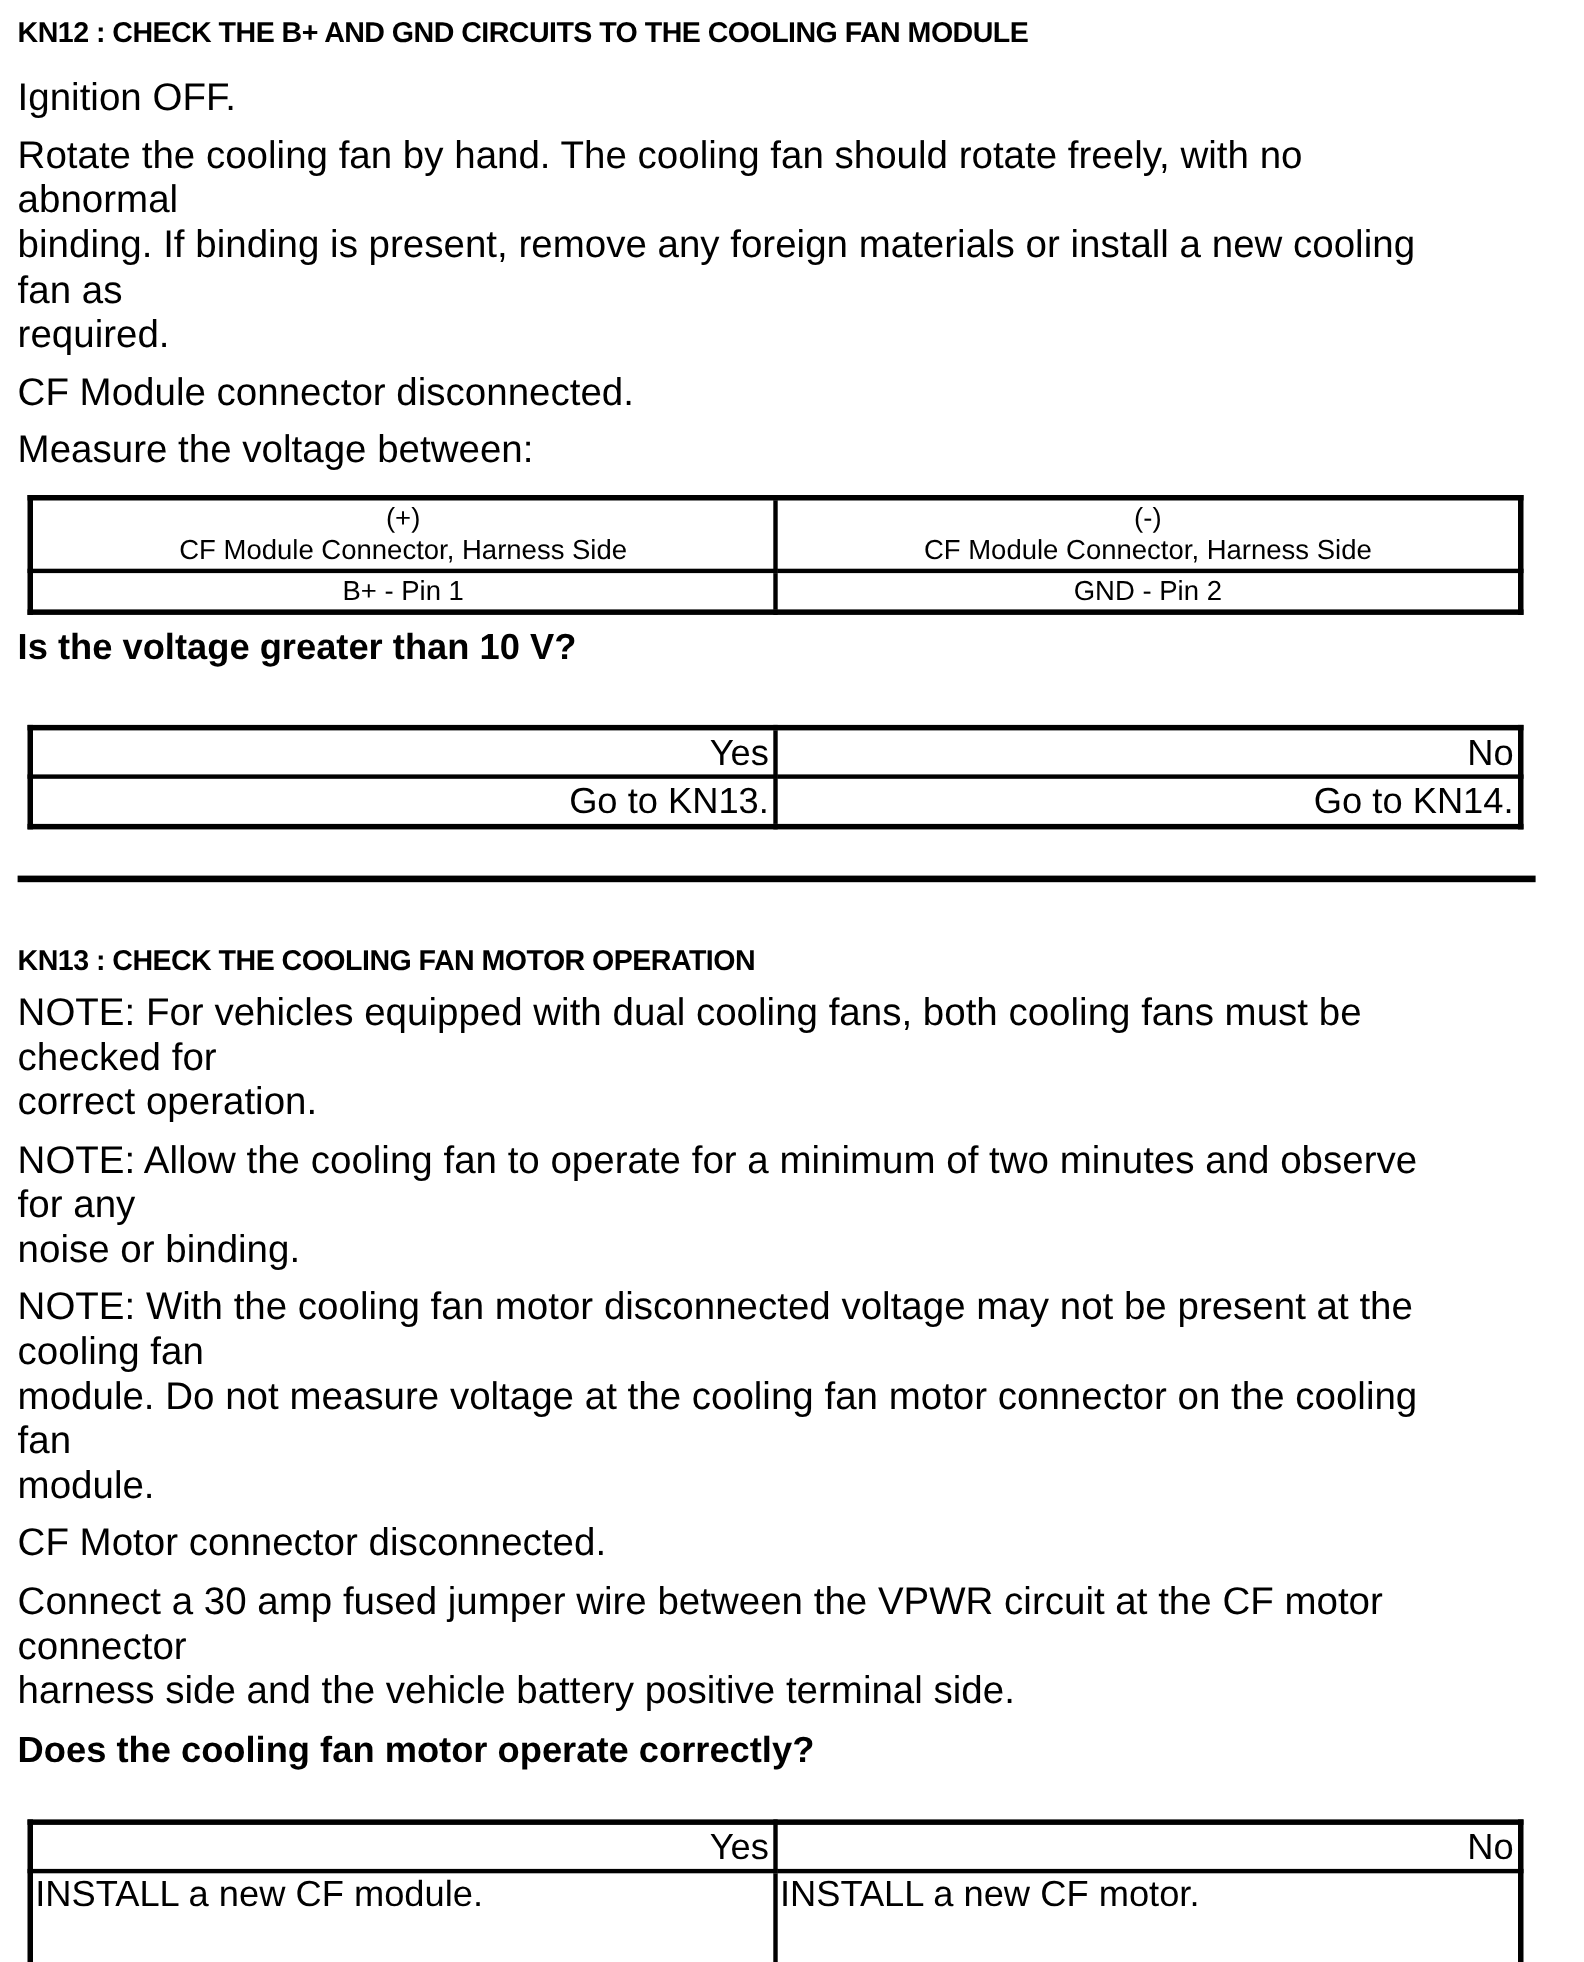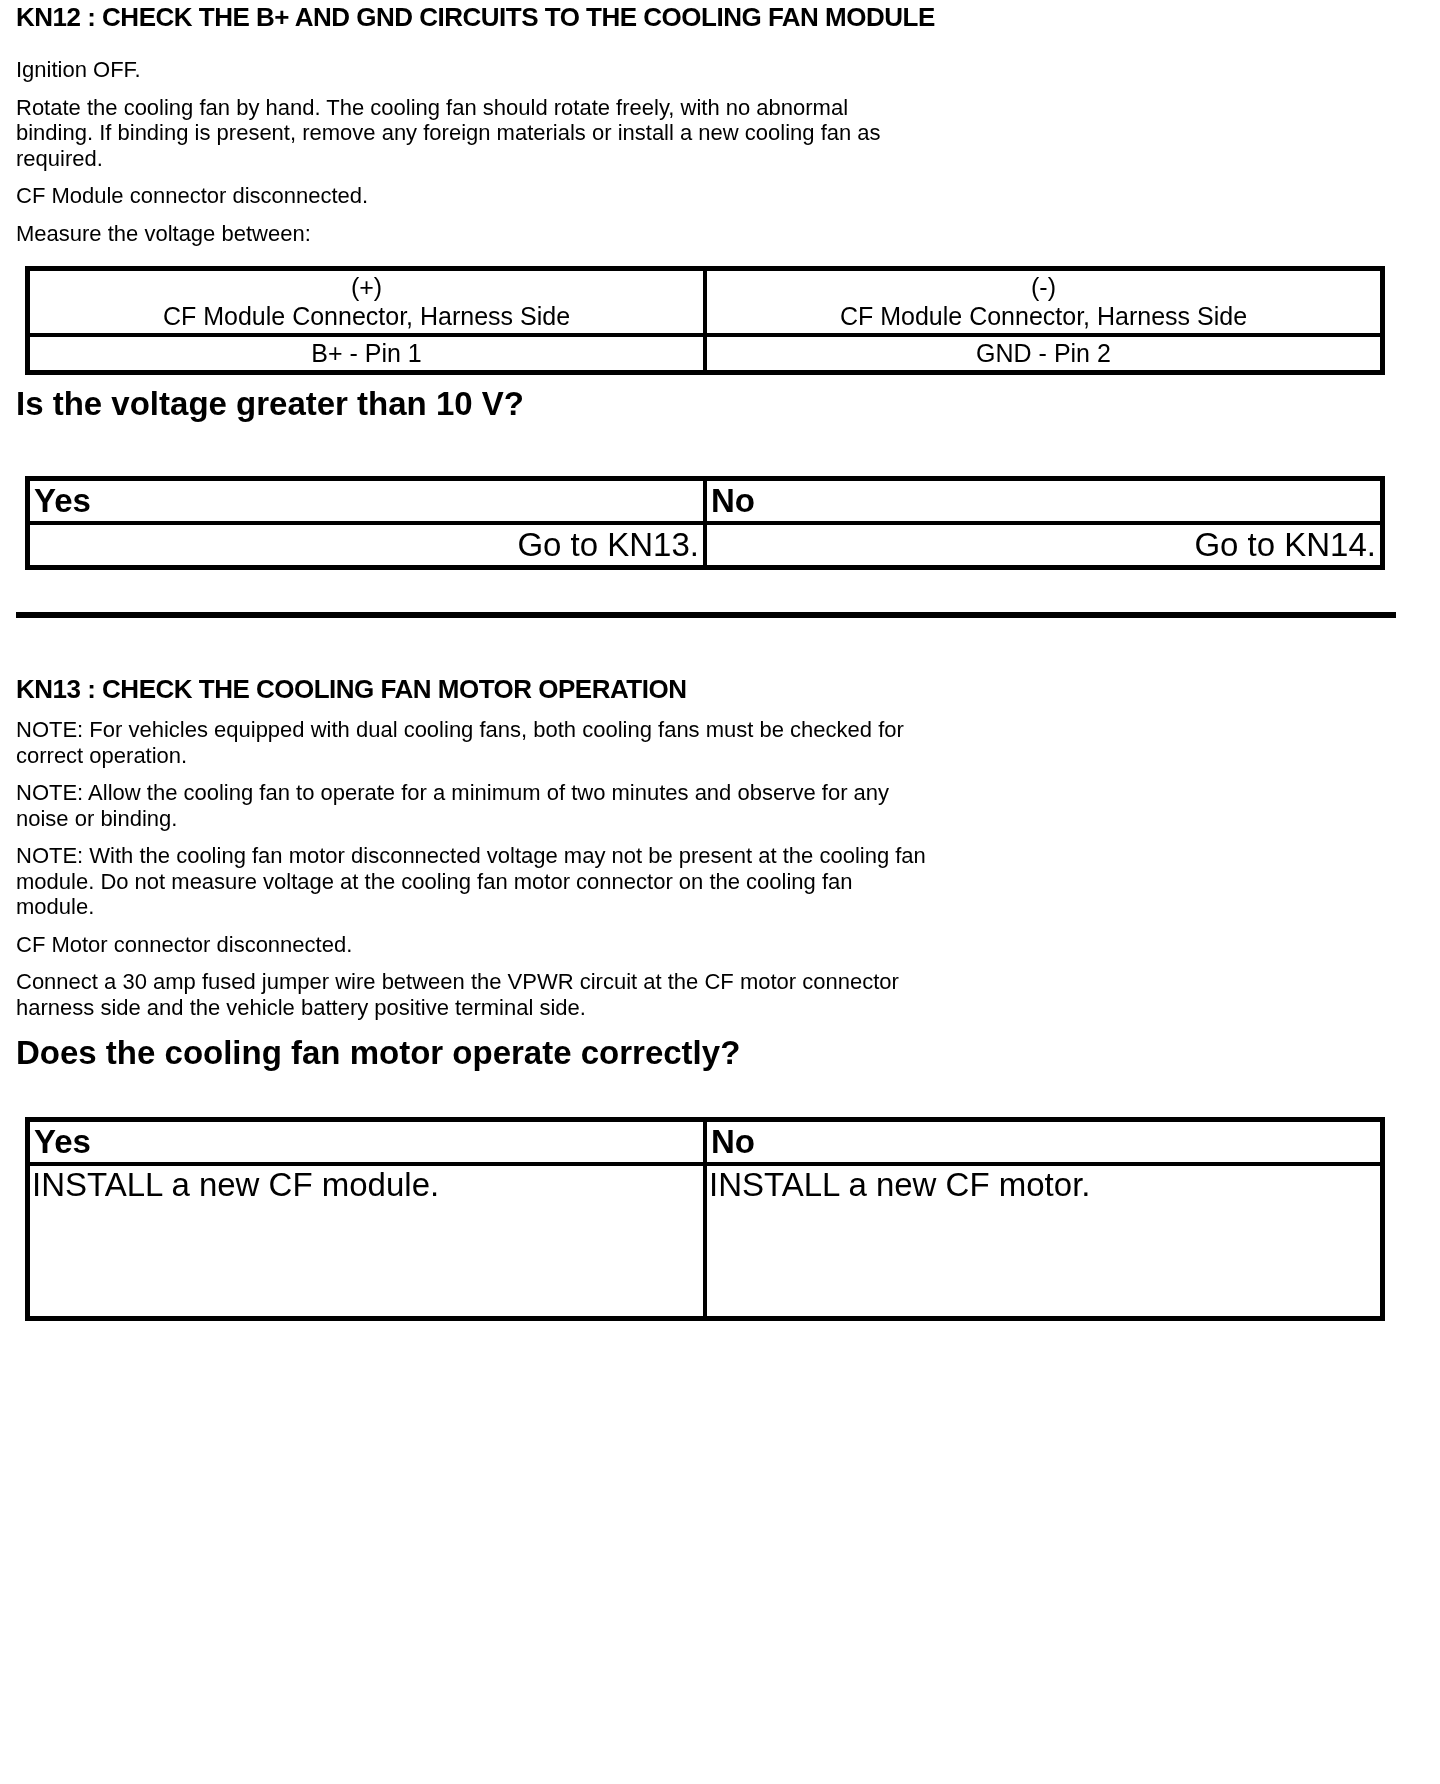--- a/index.html
+++ b/index.html
@@ -4,35 +4,35 @@
 <style>
   html, body {
     margin: 0;
     padding: 0;
     background: #ffffff;
   }
   .doc {
     width: 1440px;
     height: 1784px;
     box-sizing: border-box;
-    padding: 2px 40px 0 16px;
+    padding: 14px 40px 0 16px;
     background: #ffffff;
     color: #000000;
     font-family: "Liberation Sans", sans-serif;
     overflow: hidden;
   }
   .section-title {
     font-size: 26px;
     font-weight: bold;
     letter-spacing: -0.5px;
     line-height: 1.2;
     margin: 0;
   }
   .para {
-    font-size: 22px;
+    font-size: 35px;
     line-height: 1.16;
     margin: 12px 0 0 0;
     white-space: pre-line;
     max-width: 1300px;
   }
   .para.first {
     margin-top: 24px;
   }
   .question {
     font-size: 33px;
@@ -63,22 +63,22 @@
     border: 5px solid #000;
   }
   .decision-table td {
     border: 4px solid #000;
     width: 50%;
     font-size: 33px;
     line-height: 1.16;
     padding: 1px 4px;
   }
   .decision-table td.hdr {
-    font-weight: bold;
-    text-align: left;
+    font-weight: normal;
+    text-align: right;
   }
   .decision-table td.act {
     text-align: right;
   }
   table.kn12-decision {
     margin-top: 52px;
   }
   table.kn13-decision {
     margin-top: 44px;
   }

